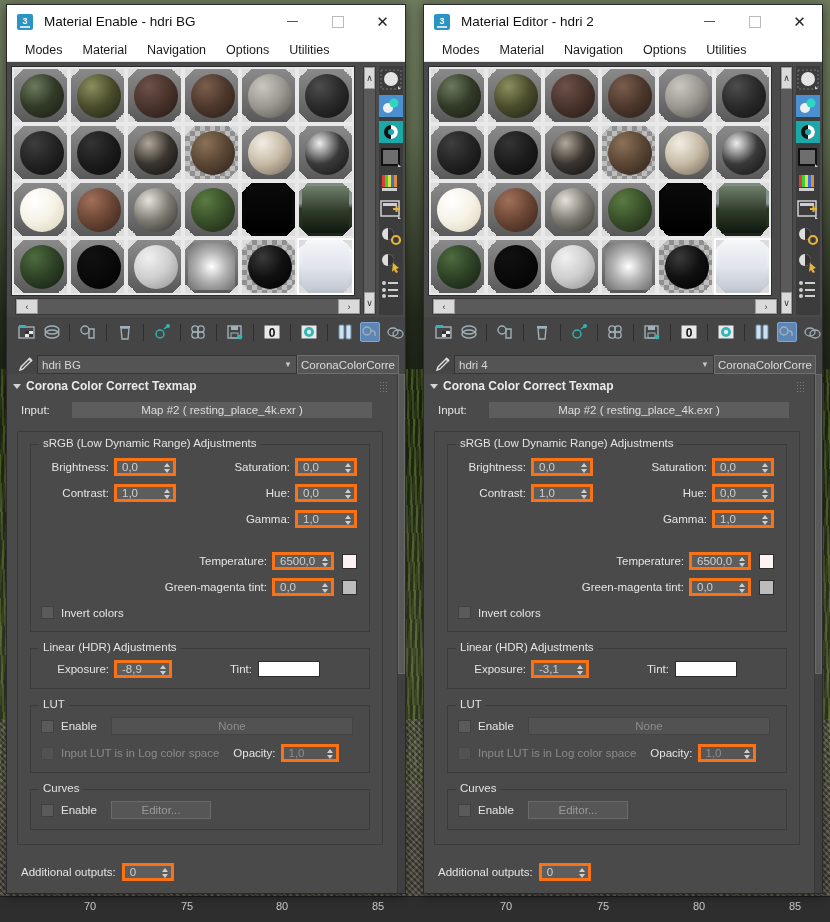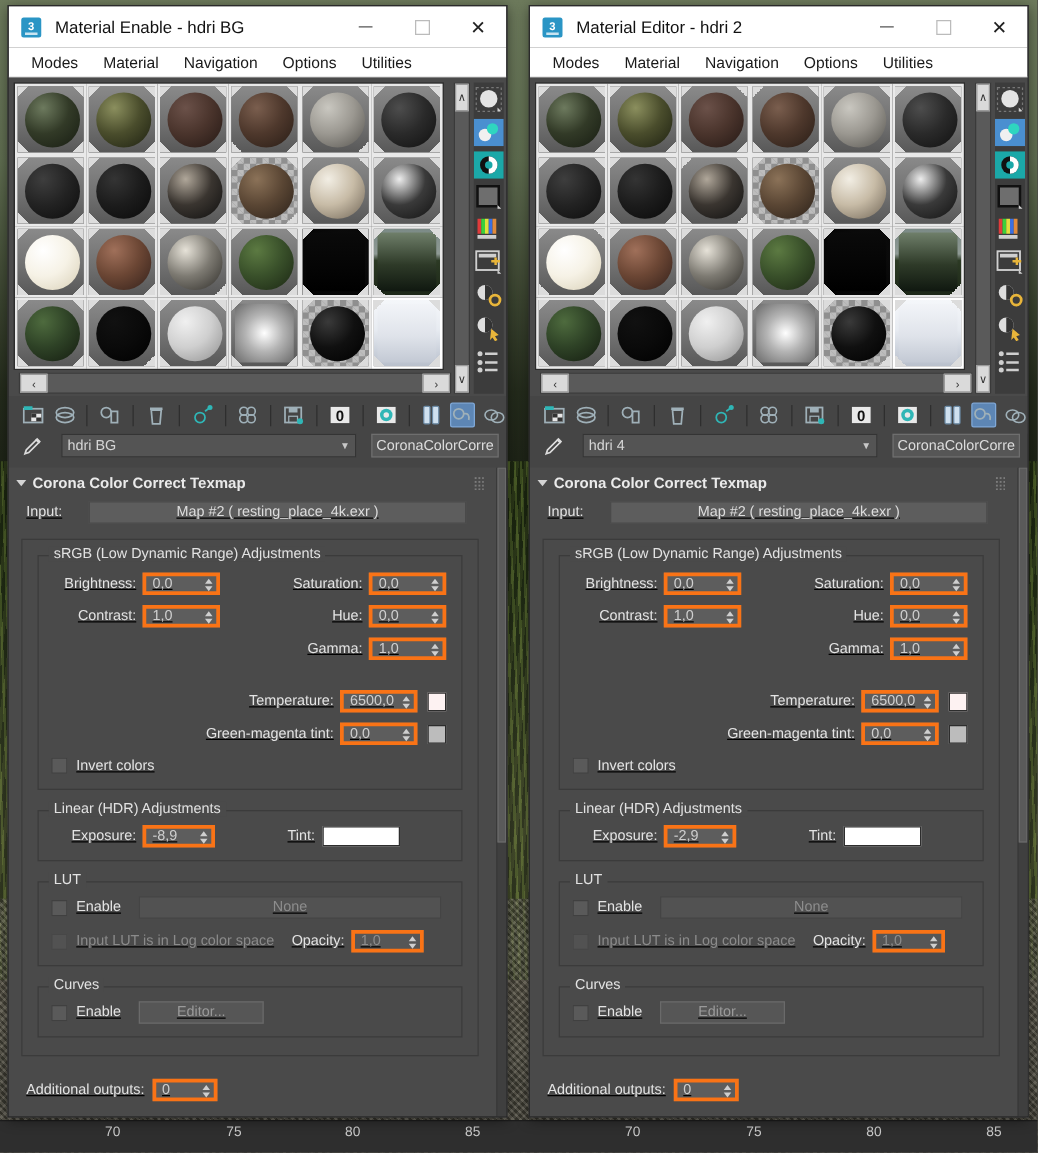--- a/index.html
+++ b/index.html
@@ -209,22 +209,22 @@
   .mticon {
     width: 20px; height: 20px;
     display:flex; align-items:center; justify-content:center;
     position:relative;
   }
   .mticon.sel { background:#5d86b5; border:1px solid #7fa8d8; border-radius:2px; }
   .sep { width:1px; height:17px; background:#2e2e2e; margin:0 3px; }
 
   
   .name-row {
-    height: 27px; display:flex; align-items:flex-start;
-    padding: 0 6px 0 8px; gap:12px; flex:0 0 auto;
+    height: 27px; display:flex; align-items:flex-end;
+    padding: 0 6px 0 8px; gap:0; flex:0 0 auto;
   }
   .pick-icon { width:22px; height:20px; display:flex; align-items:center; justify-content:center; }
   .name-field {
     flex: 1 1 auto; height: 19px;
     background: #545454; border: 1px solid #343434;
     display:flex; align-items:center; padding: 0 4px;
     font-size: 11.5px; color: #d6d6d6;
     position: relative;
   }
   .name-field .arrow {
@@ -261,21 +261,21 @@
     width:0; height:0;
     border-left:4px solid transparent; border-right:4px solid transparent;
     border-top:5px solid #d4d4d4;
   }
   .rollout-title .grip {
     margin-left:auto; width:8px; height:11px;
     background-image: radial-gradient(#8d8d8d 40%, transparent 41%);
     background-size: 3px 3px; opacity:.75;
   }
 
-  .row { display:flex; align-items:center; padding: 2px 8px; text-decoration: underline; }
+  .row { display:flex; align-items:center; padding: 2px 8px; }
   .lbl { font-size: 11.5px; color: #e4e4e4; white-space: nowrap; }
   .lbl.dim { color: #8b8b8b; }
 
   .readonly-field {
     height: 18px; background: #5d5d5d; border:1px solid #4a4a4a;
     display:flex; align-items:center; justify-content:center;
     font-size:11.5px; color:#dddddd;
   }
 
   .group {
@@ -1406,21 +1406,21 @@
               <div class="row" style="padding-left:2px;padding-top:8px;">
                 <span class="cbx"></span>
                 <span class="lbl" style="margin-left:7px;">Invert colors</span>
               </div>
             </div>
             <div class="group" style="margin:16px 4px 0 4px;padding-bottom:8px;">
               <span class="gtitle">Linear (HDR) Adjustments</span>
               <div class="row" style="padding-left:2px;">
                 <span class="lbl" style="width:68px;text-align:right;">Exposure:</span>
                 <div class="spin" style="width:58px;margin-left:5px;">
-                  <span>-2,9</span>
+                  <span>-3,1</span>
                   <span class="arrows">
                     <i class="up"></i>
                     <i class="dn"></i>
                   </span>
                 </div>
                 <span class="lbl" style="margin-left:58px;">Tint:</span>
                 <div class="swatch-wide" style="margin-left:6px;background:#ffffff;"></div>
               </div>
             </div>
             <div class="group" style="margin:16px 4px 0 4px;padding-bottom:8px;">

